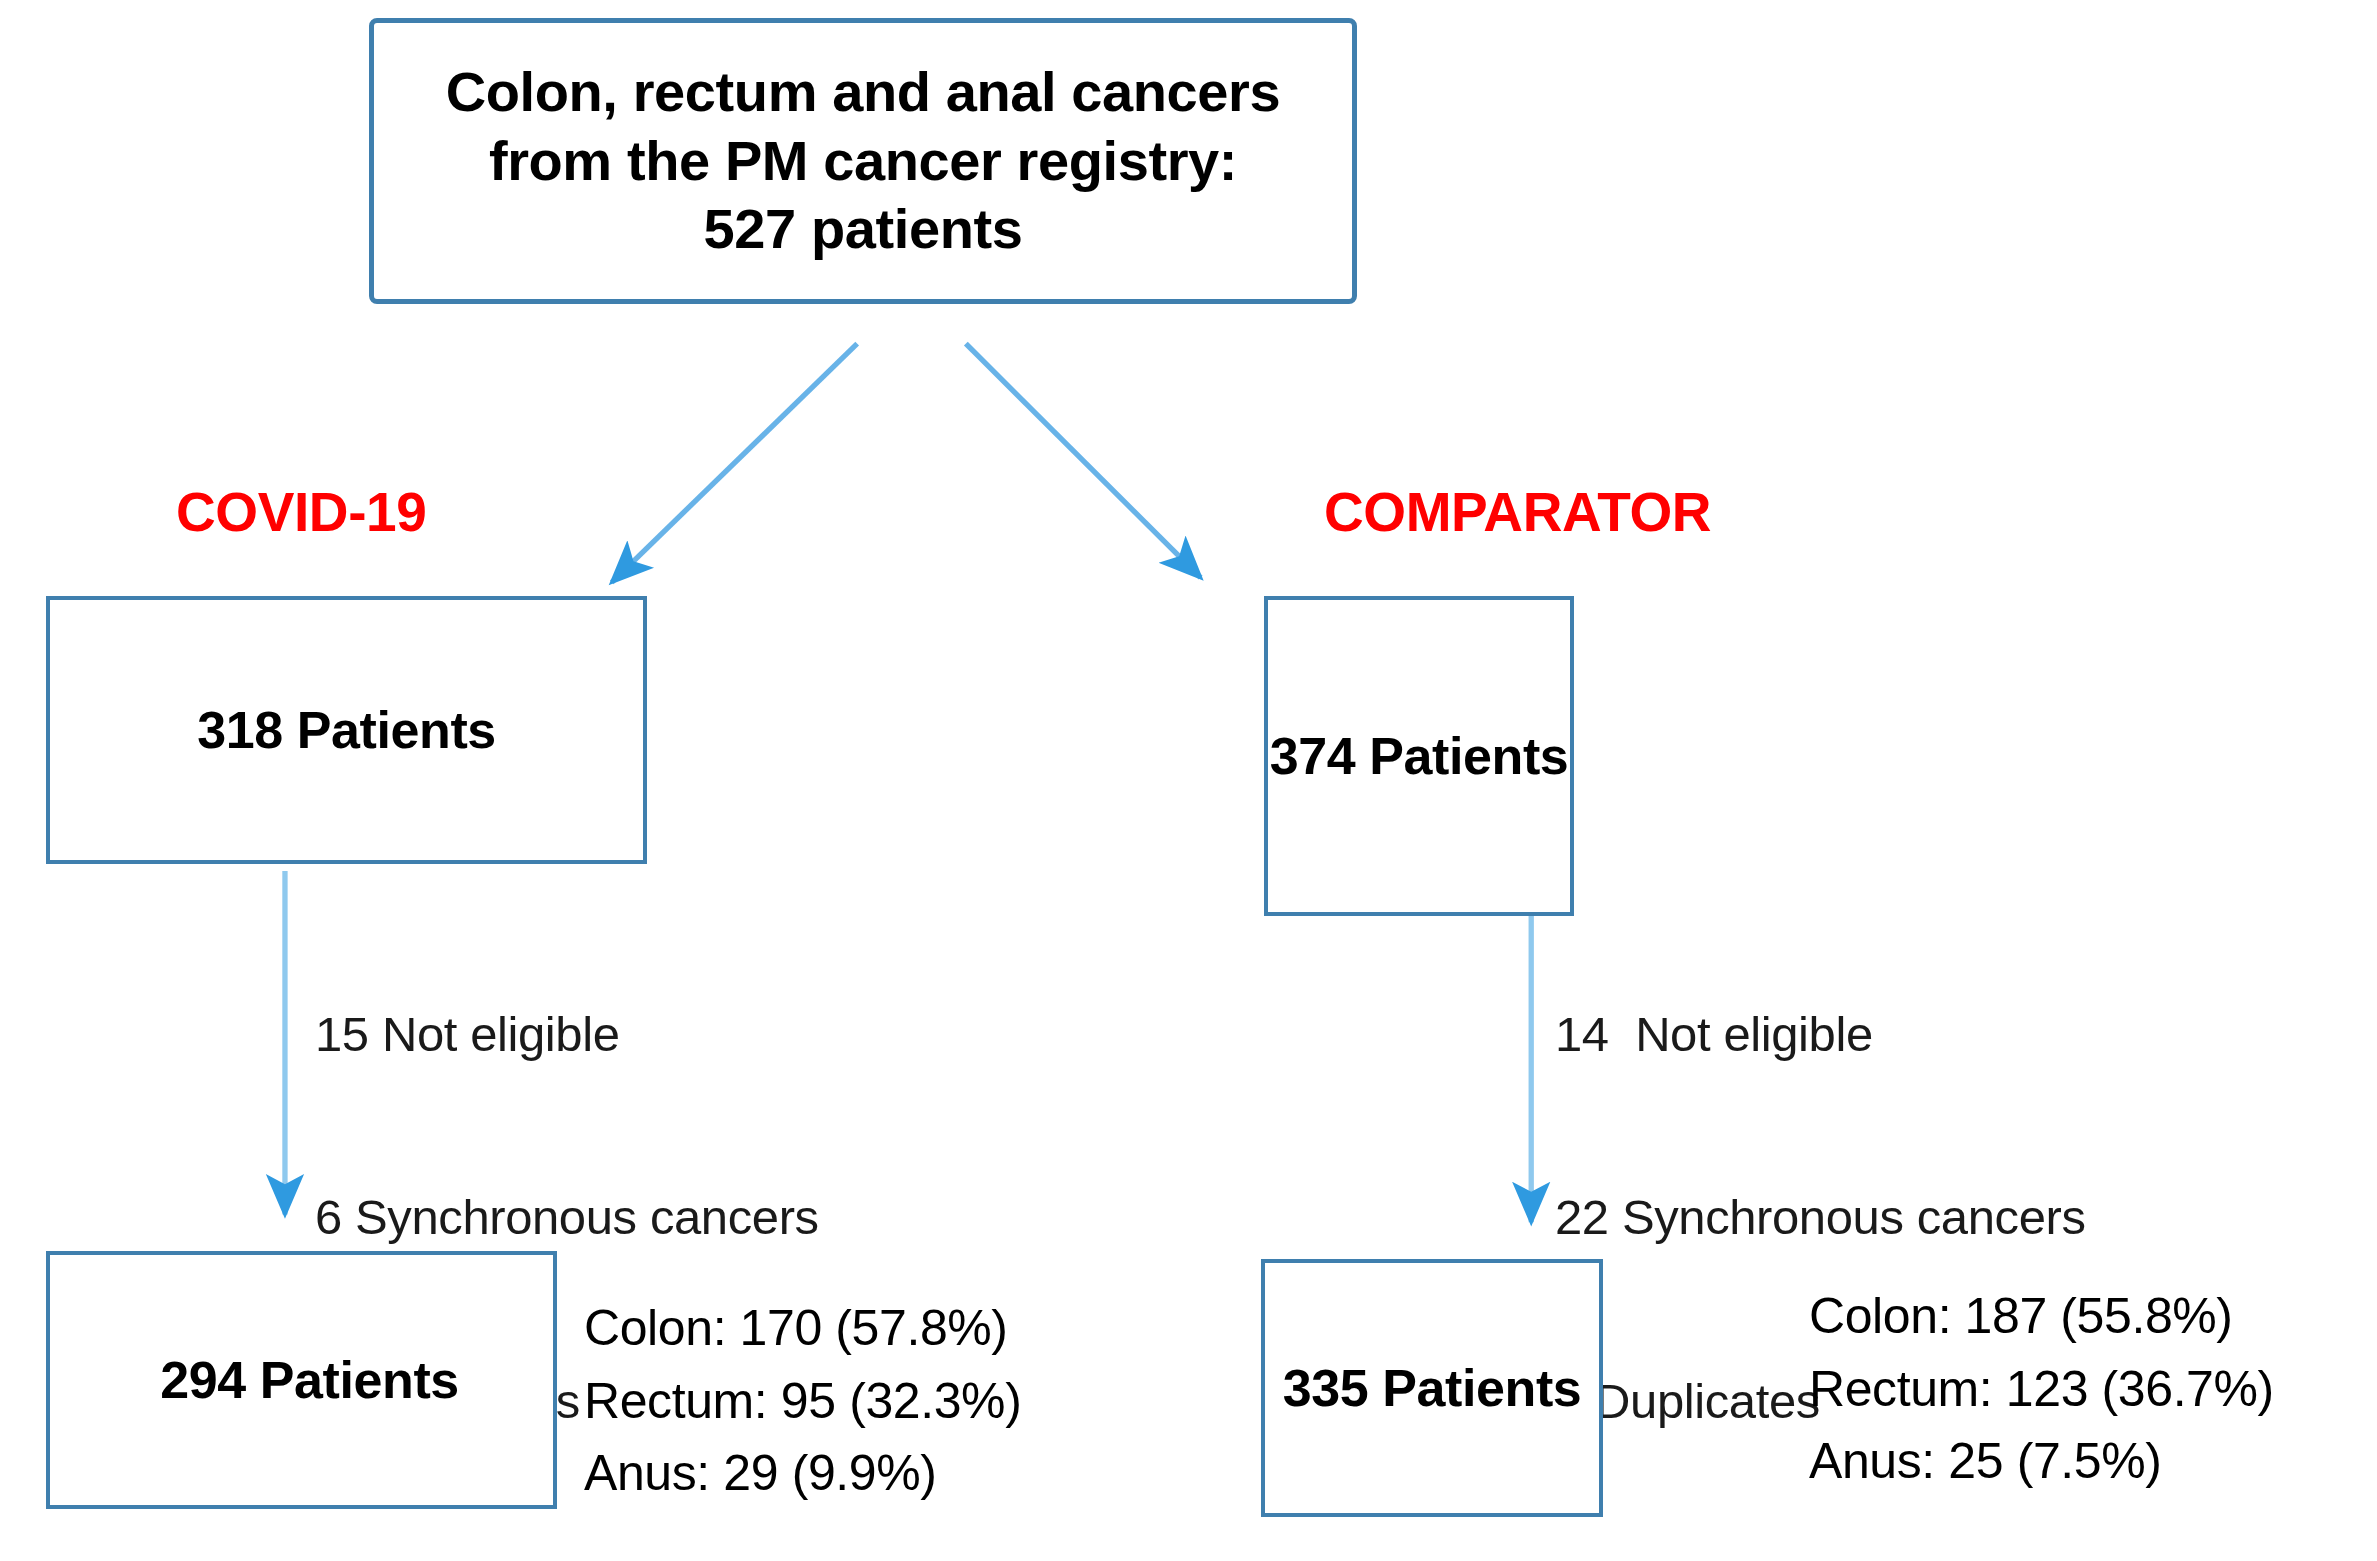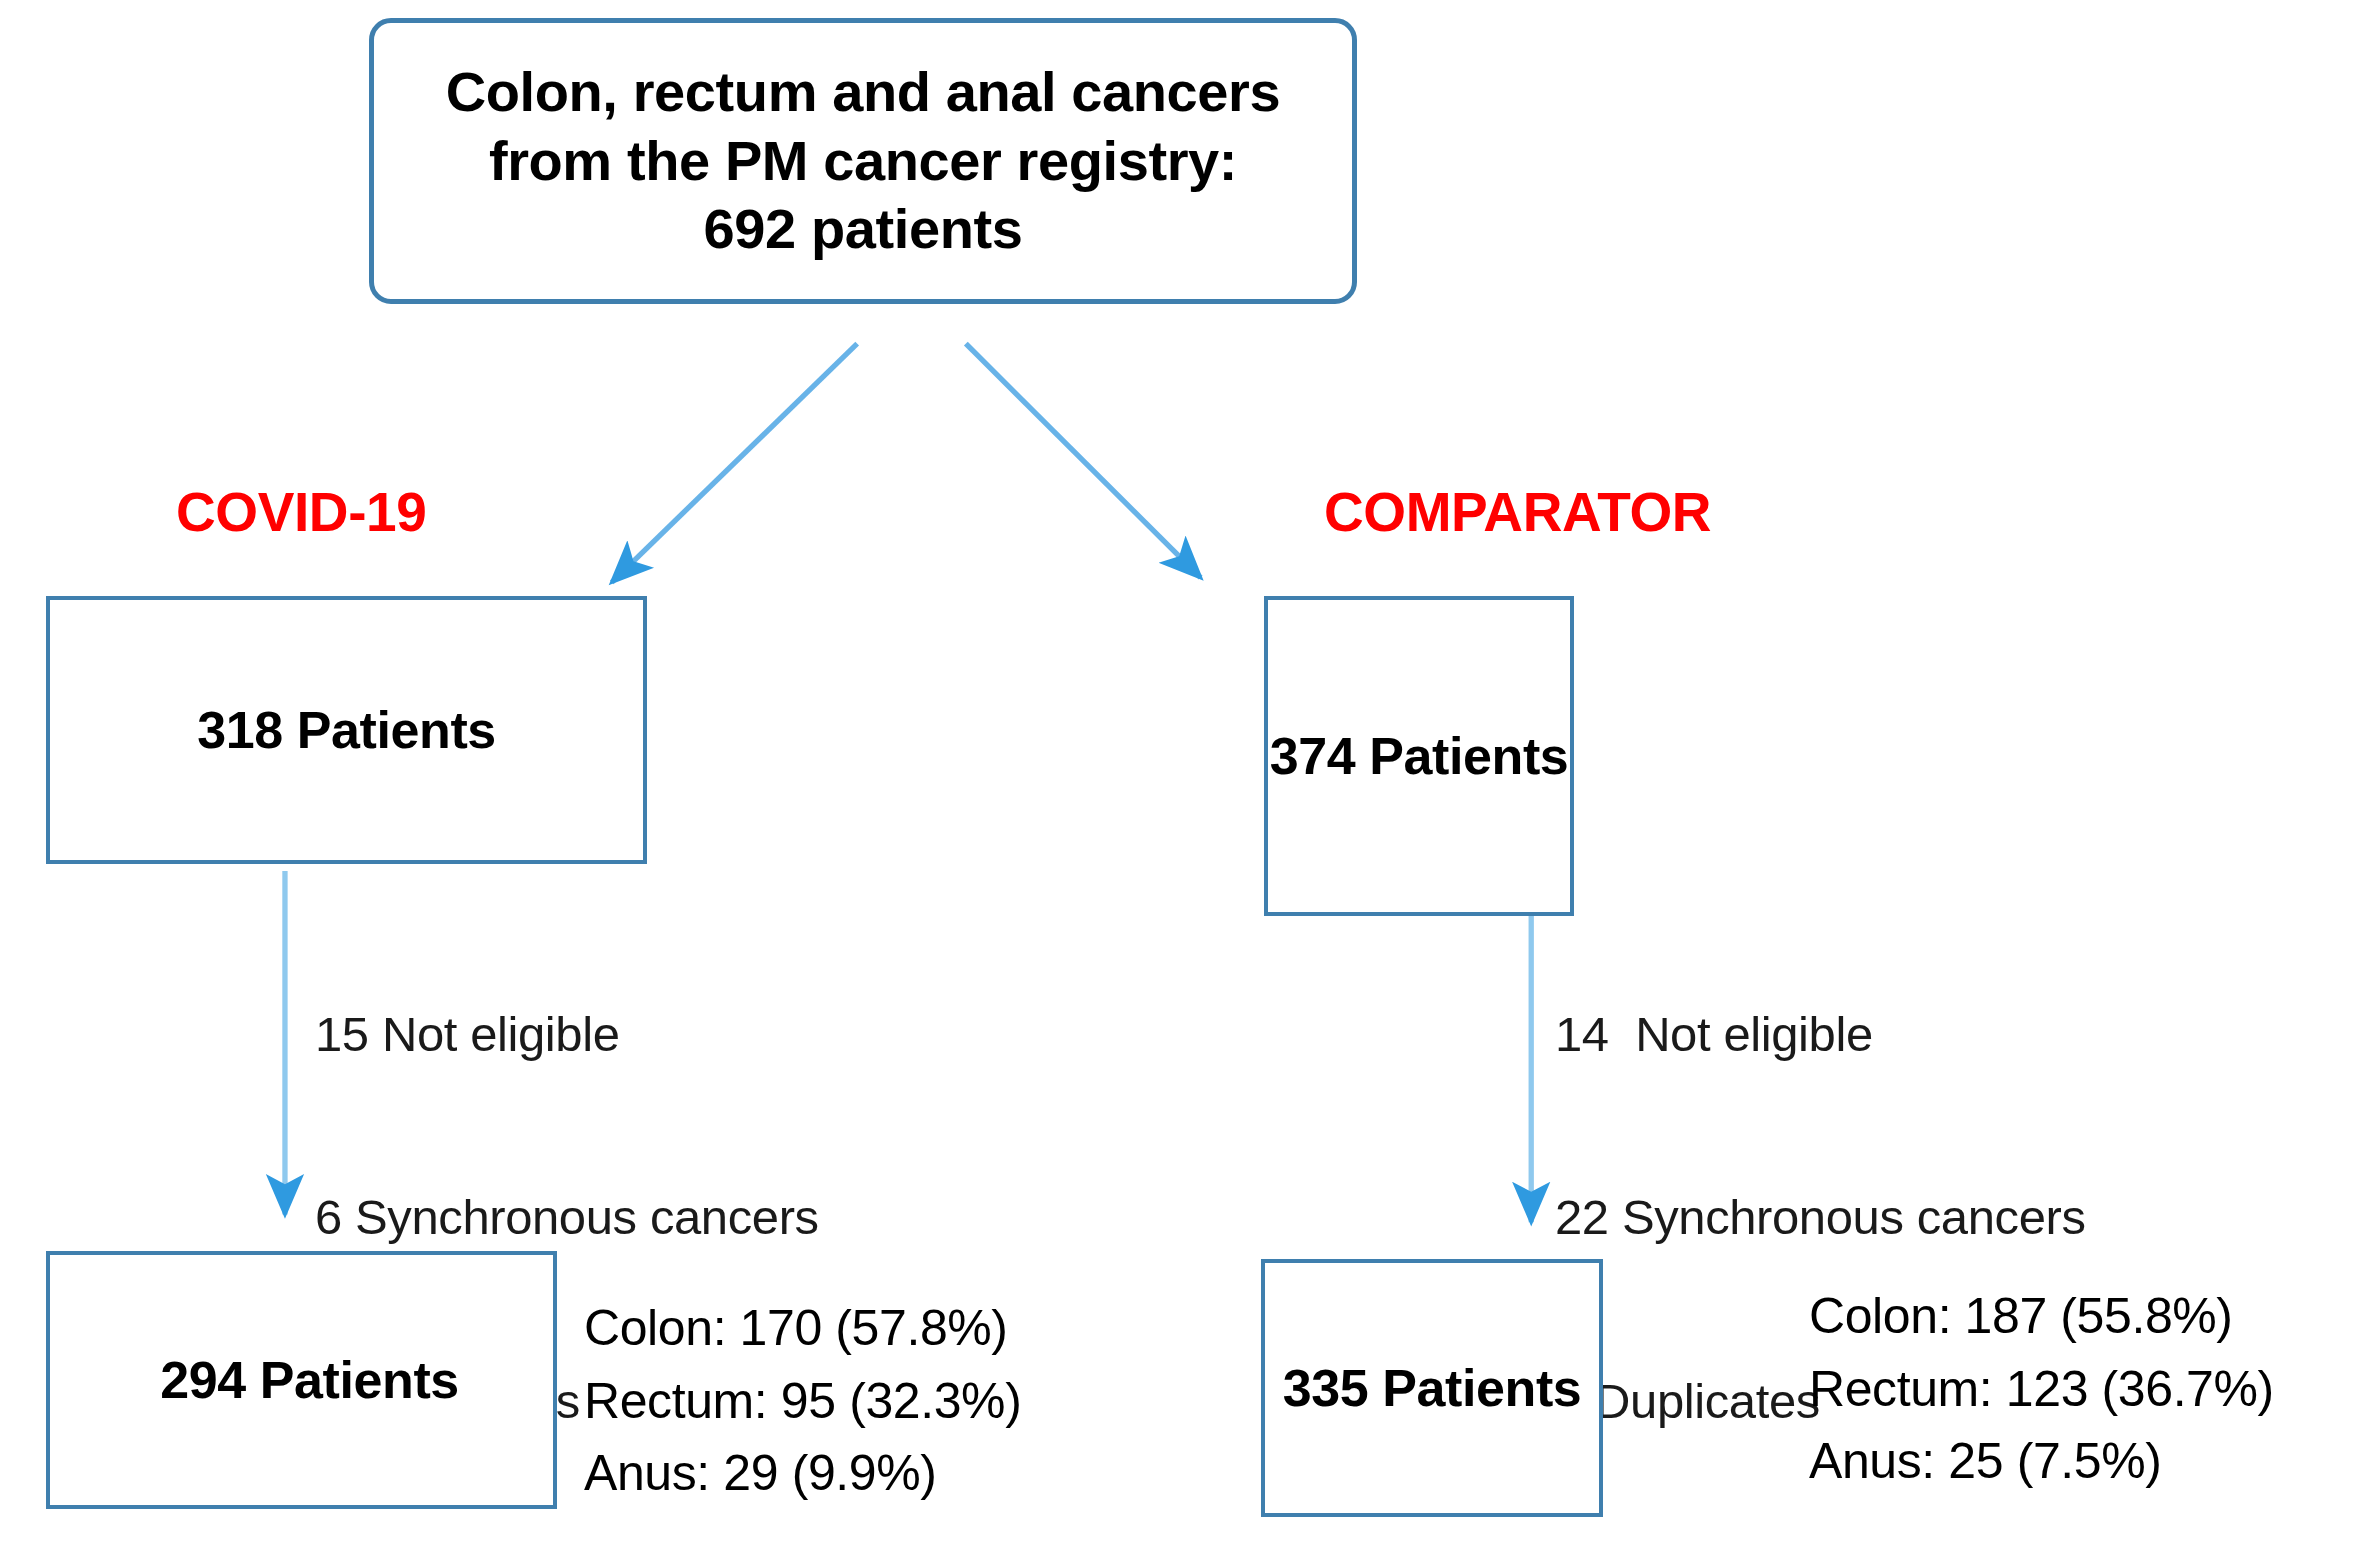--- a/index.html
+++ b/index.html
@@ -19,21 +19,21 @@
   }
   .abs { position: absolute; }
 
   
   #top-box {
     left: 369px;
     top: 18px;
     width: 988px;
     height: 286px;
     border: 5.3px solid #3f7fae;
-    border-radius: 22px;
+    border-radius: 8px;
     box-sizing: border-box;
     background: #ffffff;
     display: flex;
     flex-direction: column;
     align-items: center;
     justify-content: center;
   }
   #top-box .line {
     font-weight: bold;
     font-size: 56px;
@@ -133,21 +133,21 @@
       <line x1="375" y1="1146" x2="375" y2="1598" stroke="#8fc9ee" stroke-width="7" marker-end="url(#ah)"></line>
     </g>
     <g>
       <line x1="2015" y1="1146" x2="2015" y2="1608" stroke="#8fc9ee" stroke-width="7" marker-end="url(#ah)"></line>
     </g>
   </svg>
 
   <div id="top-box" class="abs">
     <div class="line">Colon, rectum and anal cancers</div>
     <div class="line">from the PM cancer registry:</div>
-    <div class="line">692 patients</div>
+    <div class="line">527 patients</div>
   </div>
 
   <div id="label-covid" class="abs group-label">COVID-19</div>
   <div id="label-comp" class="abs group-label">COMPARATOR</div>
 
   <div id="box-covid-top" class="abs rect-box">
     <span class="count">318 Patients</span>
   </div>
 
   <div id="excl-covid" class="abs exclusion-list">

